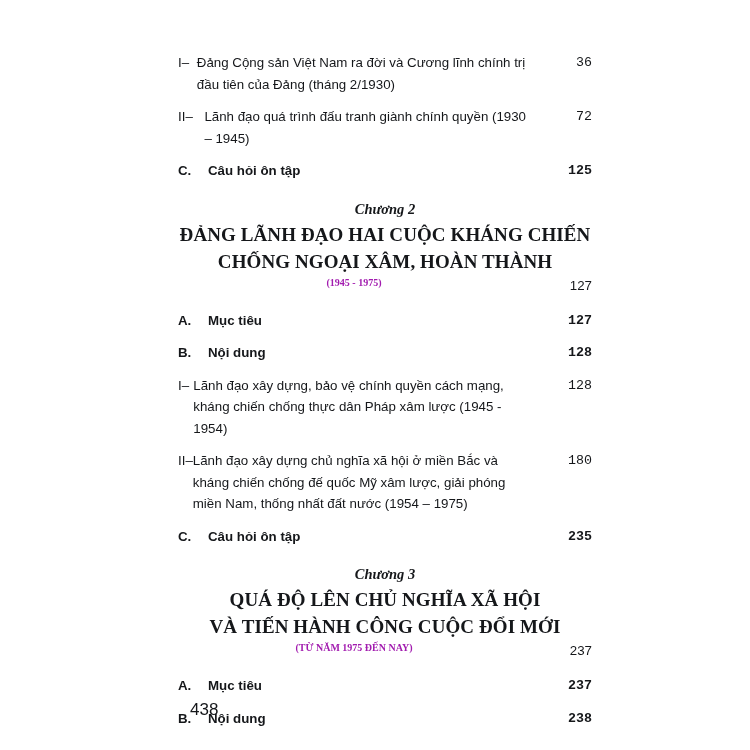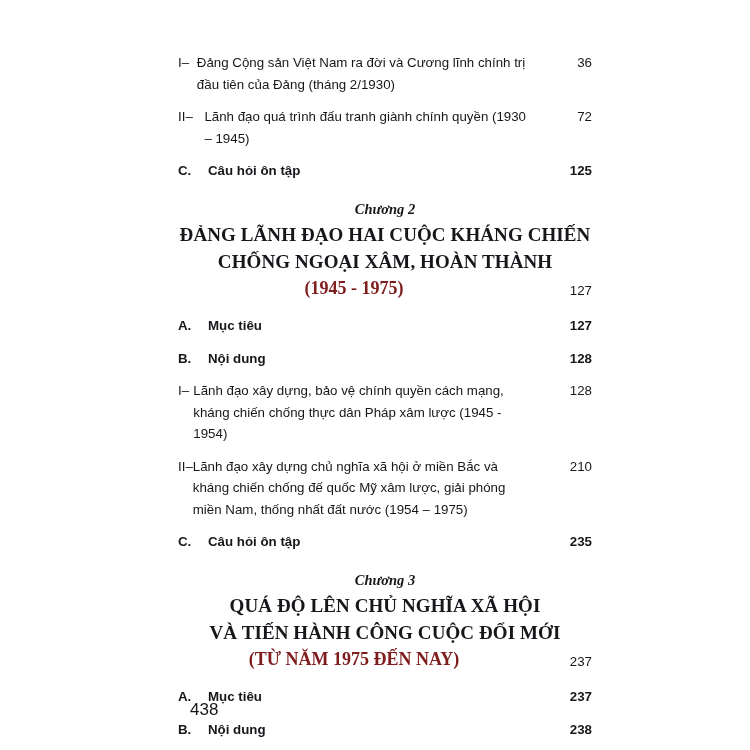--- a/index.html
+++ b/index.html
@@ -40,20 +40,21 @@
   }
   .entry .pg {
     flex: 0 0 auto;
     width: 62px;
     text-align: right;
     font-size: 13.3px;
     line-height: 1.62;
     color: #15171a;
     padding-left: 8px;
     box-sizing: border-box;
+    font-family: Liberation Mono, monospace;
   }
   .lbl {
     display: inline-block;
     width: 30px;
     vertical-align: top;
   }
   .hang {
     display: flex;
   }
   .hang .body {
@@ -88,23 +89,23 @@
   .chapter-last {
     display: flex;
     align-items: flex-start;
     margin-top: 0px;
   }
   .chapter-last .ttl {
     flex: 1 1 auto;
     text-align: center;
     font-family: "Liberation Serif", serif;
     font-weight: bold;
-    font-size: 18px;
+    font-size: 10px;
     line-height: 1.42;
-    color: #7f1d1d;
+    color: #a21caf;
   }
   .chapter-last .pg {
     flex: 0 0 auto;
     width: 62px;
     text-align: right;
     font-size: 13.3px;
     font-weight: normal;
     font-family: "Liberation Sans", sans-serif;
     line-height: 1.5;
     color: #15171a;
@@ -185,21 +186,21 @@
         <span class="body">Lãnh đạo xây dựng, bảo vệ chính quyền cách mạng, kháng chiến chống thực dân Pháp xâm lược (1945 - 1954)</span>
       </div>
       <div class="pg">128</div>
     </div>
 
     <div class="entry">
       <div class="txt hang">
         <span class="lbl">II–</span>
         <span class="body">Lãnh đạo xây dựng chủ nghĩa xã hội ở miền Bắc và kháng chiến chống đế quốc Mỹ xâm lược, giải phóng miền Nam, thống nhất đất nước (1954 – 1975)</span>
       </div>
-      <div class="pg">210</div>
+      <div class="pg">180</div>
     </div>
 
     <div class="entry section-entry">
       <div class="txt hang">
         <span class="lbl">C.</span>
         <span class="body">Câu hỏi ôn tập</span>
       </div>
       <div class="pg">235</div>
     </div>
 

